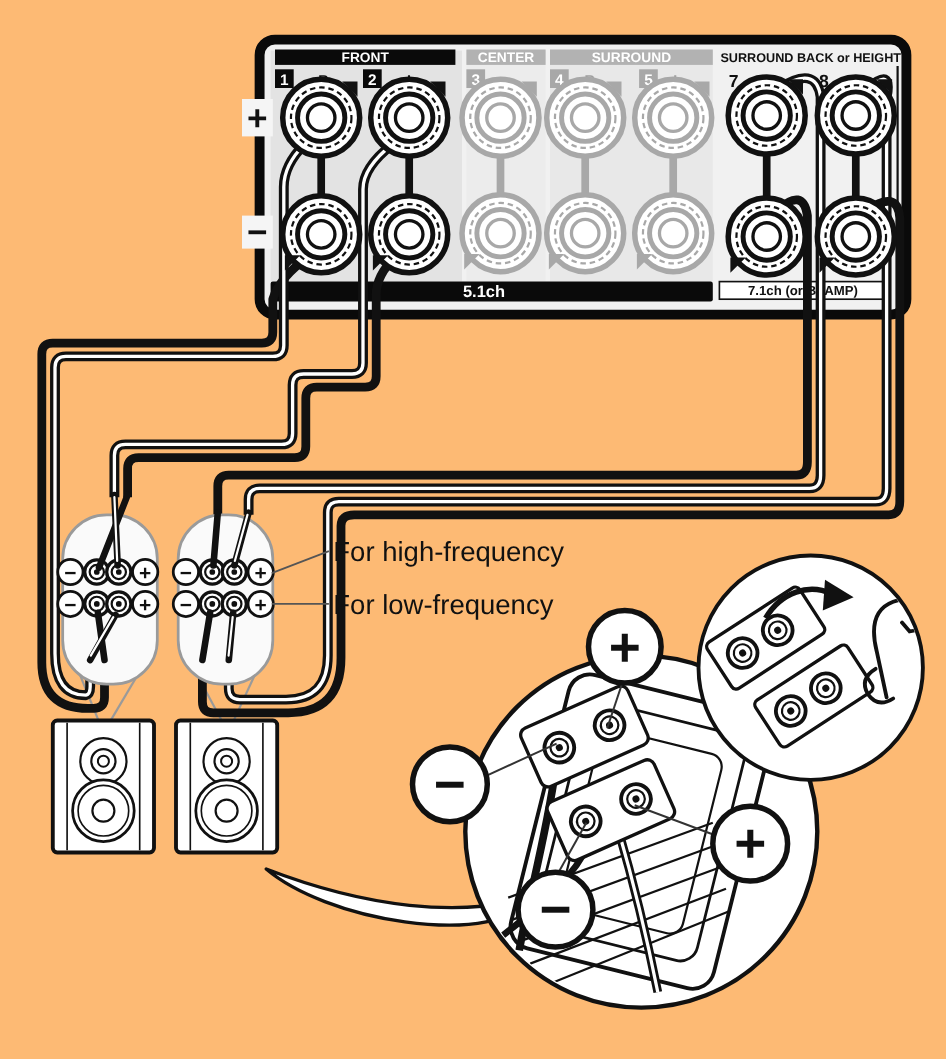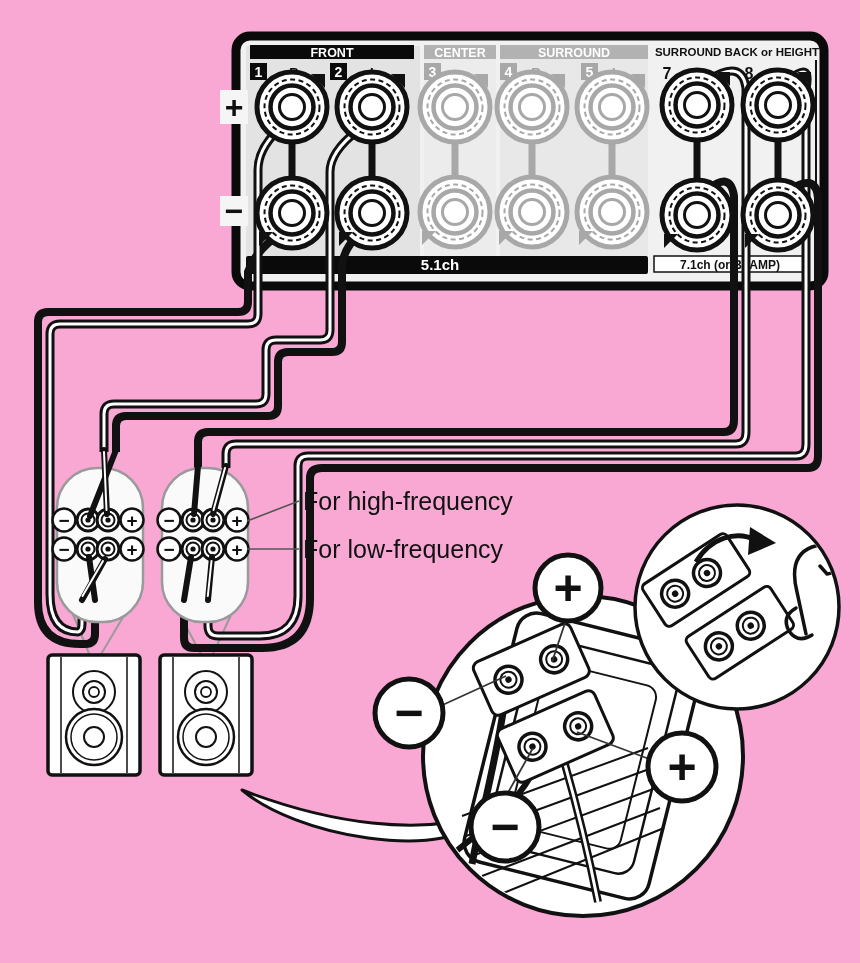--- a/index.html
+++ b/index.html
@@ -1,17 +1,17 @@
 <!DOCTYPE html>
 <html><head>
 <meta charset="utf-8">
 <style>
   html,body{margin:0;padding:0;background:#f5f5f5;}
   body{font-family:"Liberation Sans","DejaVu Sans",sans-serif;}
-  #stage{width:860px;height:963px;position:relative;background:#f9a8d4;overflow:hidden;}
+  #stage{width:860px;height:963px;position:relative;background:#fdba74;overflow:hidden;}
   svg{display:block;}
   text{user-select:none;}
   .hdr{font-weight:bold;fill:#ffffff;}
   .ink{fill:#111111;}
   .gry{fill:#a0a0a0;}
 </style>
 </head>
 <body>
 
 <div id="stage">

